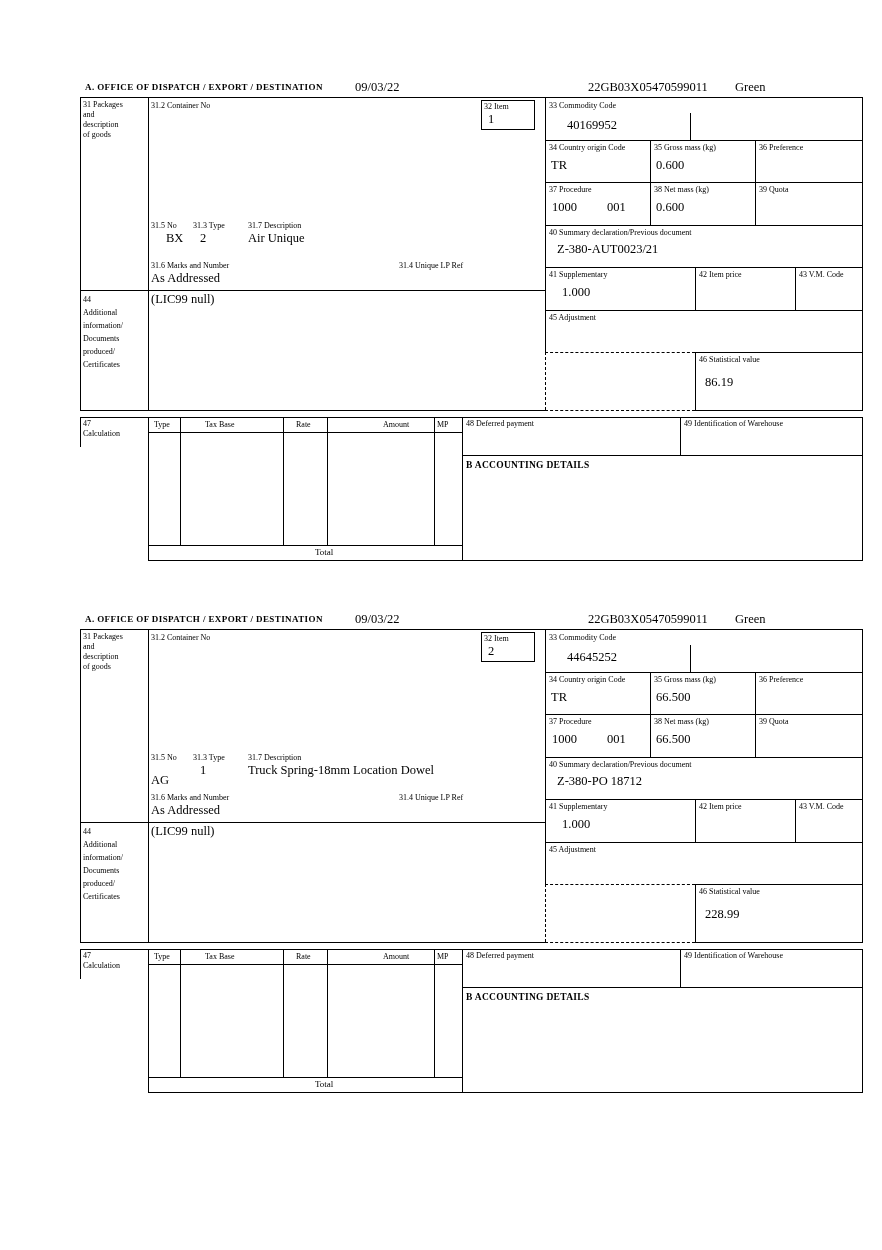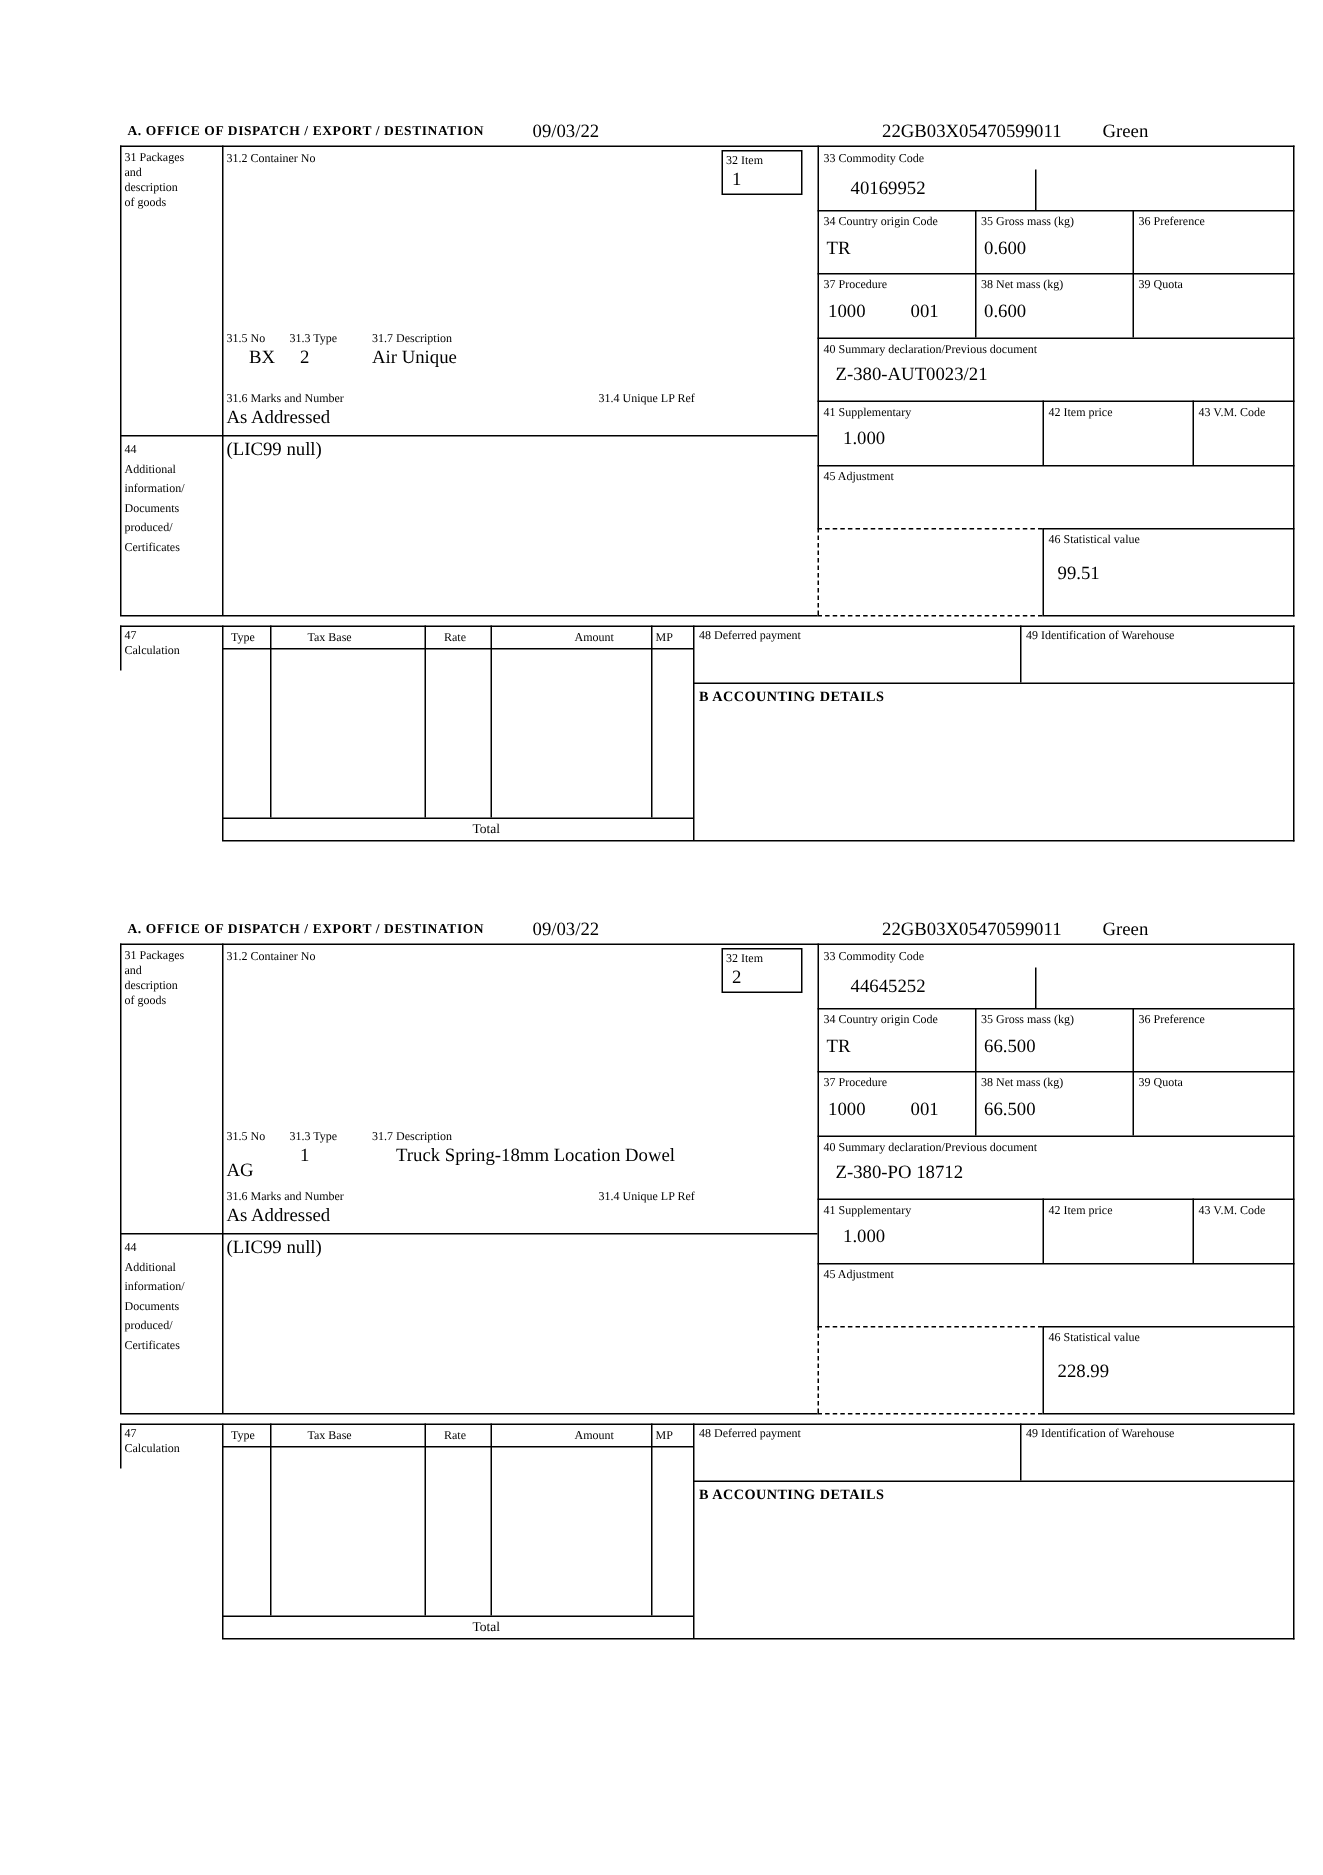--- a/index.html
+++ b/index.html
@@ -80,21 +80,21 @@
     <div class="t val" style="left:607px;top:120px">001</div>
     <div class="t val" style="left:656px;top:120px">0.600</div>
     <div class="t lbl" style="left:549px;top:148px">40 Summary declaration/Previous document</div>
     <div class="t val" style="left:557px;top:162px">Z-380-AUT0023/21</div>
     <div class="t lbl" style="left:549px;top:190px">41 Supplementary</div>
     <div class="t lbl" style="left:699px;top:190px">42 Item price</div>
     <div class="t lbl" style="left:799px;top:190px">43 V.M. Code</div>
     <div class="t val" style="left:562px;top:205px">1.000</div>
     <div class="t lbl" style="left:549px;top:233px">45 Adjustment</div>
     <div class="t lbl" style="left:699px;top:275px">46 Statistical value</div>
-    <div class="t val" style="left:705px;top:295px">99.51</div>
+    <div class="t val" style="left:705px;top:295px">86.19</div>
 
     <div class="t lbl" style="left:151px;top:141px">31.5 No</div>
     <div class="t lbl" style="left:193px;top:141px">31.3 Type</div>
     <div class="t lbl" style="left:248px;top:141px">31.7 Description</div>
     <div class="t val" style="left:166px;top:151px">BX</div>
     <div class="t val" style="left:200px;top:151px">2</div>
     <div class="t val" style="left:248px;top:151px">Air Unique</div>
     <div class="t lbl" style="left:151px;top:181px">31.6 Marks and Number</div>
     <div class="t lbl" style="left:399px;top:181px">31.4 Unique LP Ref</div>
     <div class="t val" style="left:151px;top:191px">As Addressed</div>
@@ -198,21 +198,21 @@
     <div class="t val" style="left:562px;top:205px">1.000</div>
     <div class="t lbl" style="left:549px;top:233px">45 Adjustment</div>
     <div class="t lbl" style="left:699px;top:275px">46 Statistical value</div>
     <div class="t val" style="left:705px;top:295px">228.99</div>
 
     <div class="t lbl" style="left:151px;top:141px">31.5 No</div>
     <div class="t lbl" style="left:193px;top:141px">31.3 Type</div>
     <div class="t lbl" style="left:248px;top:141px">31.7 Description</div>
     <div class="t val" style="left:151px;top:161px">AG</div>
     <div class="t val" style="left:200px;top:151px">1</div>
-    <div class="t val" style="left:264px;top:151px">Truck Spring-18mm Location Dowel</div>
+    <div class="t val" style="left:248px;top:151px">Truck Spring-18mm Location Dowel</div>
     <div class="t lbl" style="left:151px;top:181px">31.6 Marks and Number</div>
     <div class="t lbl" style="left:399px;top:181px">31.4 Unique LP Ref</div>
     <div class="t val" style="left:151px;top:191px">As Addressed</div>
 
     <div class="t lbl13" style="left:83px;top:213px;width:62px">44
 Additional
 information/
 Documents
 produced/
 Certificates</div>

